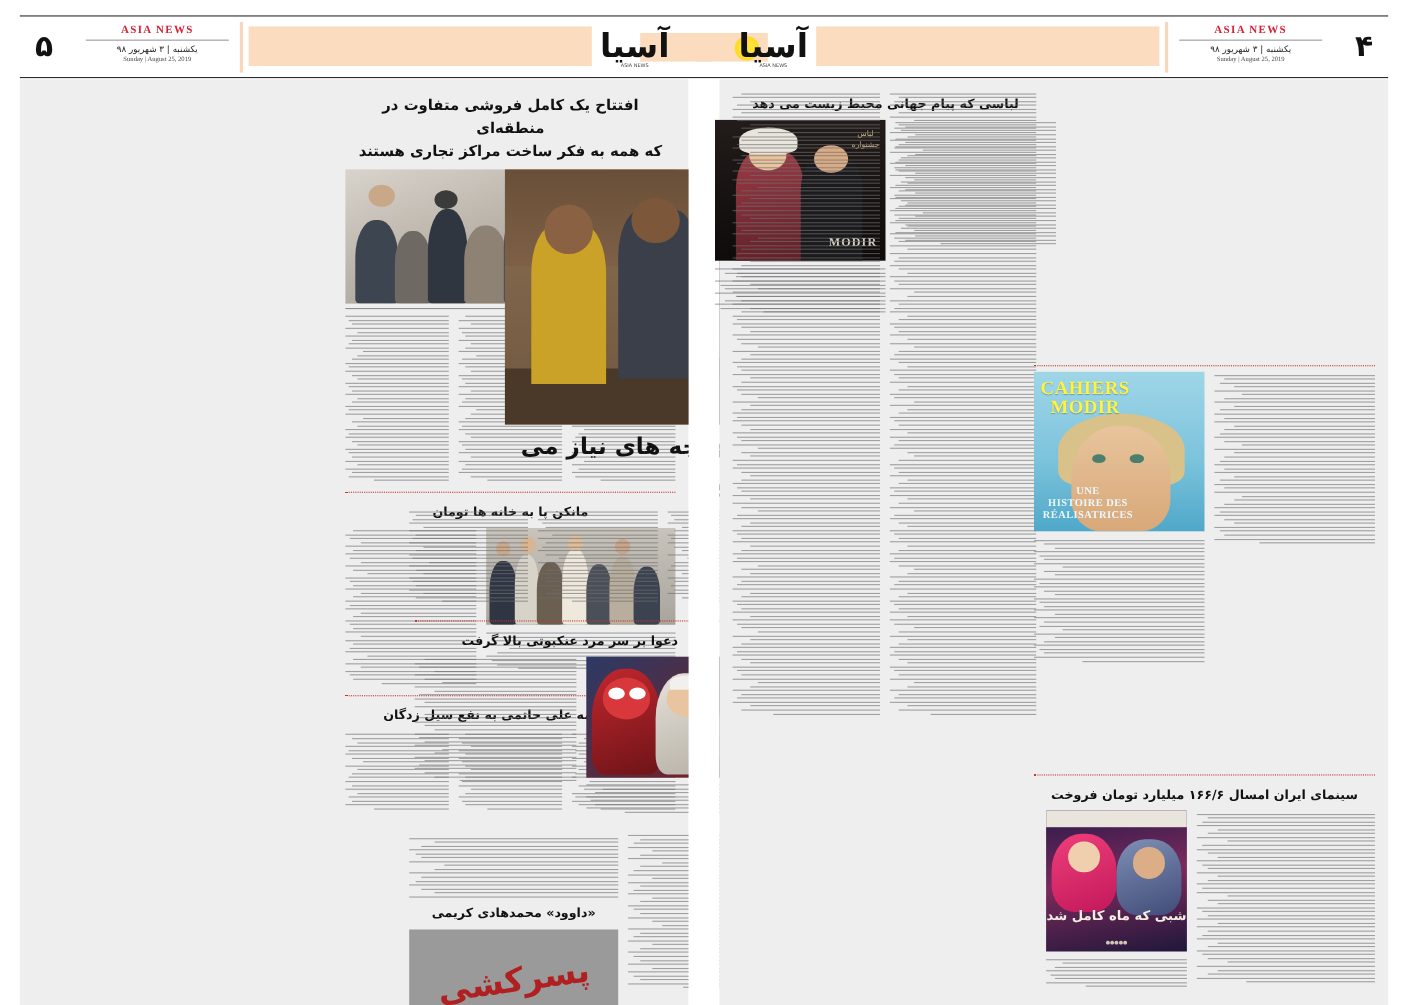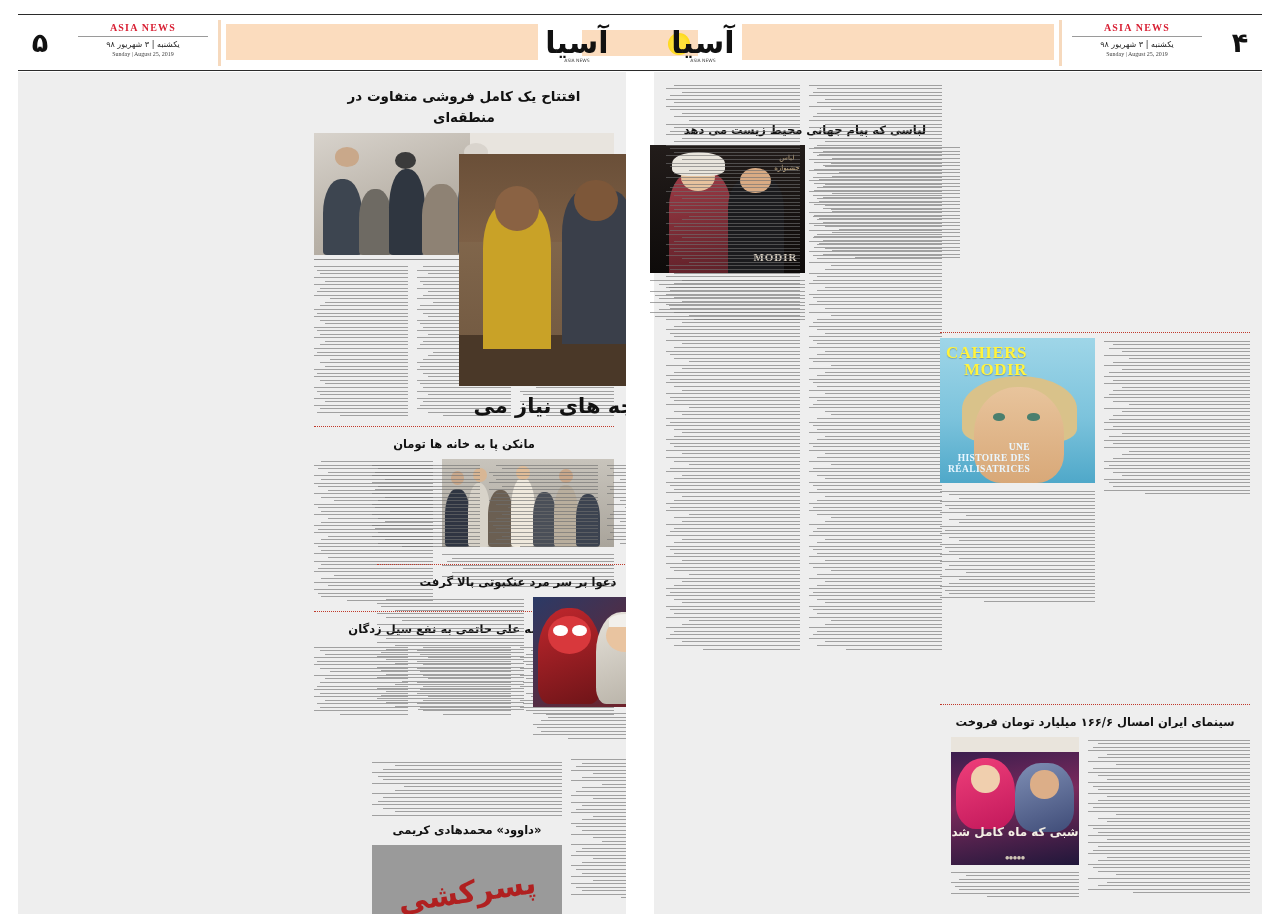--- a/index.html
+++ b/index.html
@@ -126,21 +126,21 @@
   .psar-cal{position:absolute;left:50%;top:50%;transform:translate(-50%,-50%) rotate(-8deg);
      color:#b02020;font-size:30px;font-weight:bold;}
 
   
   #rp-inner{position:absolute;inset:0;padding:10px 12px;box-sizing:border-box;}
   .photo-dress{height:128px;background:linear-gradient(180deg,#221c1a,#0e0b0a);position:relative;overflow:hidden;}
   .dress-txt{position:absolute;right:6px;top:8px;color:#c9b089;font-size:7px;line-height:10px;text-align:center;}
   .dress-mod{position:absolute;right:8px;bottom:10px;color:#d8cfc0;font-size:11px;font-weight:bold;
      font-family:"Liberation Serif",serif;letter-spacing:1px;}
 
-  .mag{height:145px;background:linear-gradient(180deg,#9fd6e8 0%,#7cc3dc 55%,#4fa8c9 100%);position:relative;overflow:hidden;}
+  .mag{height:145px;background:linear-gradient(180deg,#9fd6e8 0%,#7cc3dc 55%,#4fa8c9 100%);position:relative;overflow:hidden;text-align:center;}
   .mag-t1{position:absolute;left:6px;top:6px;color:#fff33f;font-size:17px;font-weight:bold;
      font-family:"Liberation Serif",serif;letter-spacing:.5px;line-height:17px;text-shadow:0 1px 1px rgba(0,0,0,.25);}
   .mag-t2{position:absolute;left:8px;bottom:8px;color:#eaf7ff;font-size:9.5px;font-weight:bold;
      font-family:"Liberation Serif",serif;line-height:11px;letter-spacing:.4px;}
   .mag-face{position:absolute;left:22%;top:34%;width:58%;height:66%;border-radius:48% 48% 30% 30%;
      background:linear-gradient(180deg,#e8c49c,#d8a878);}
   .mag-hair{position:absolute;left:14%;top:26%;width:74%;height:46%;border-radius:50% 50% 20% 20%;
      background:#d9c28a;}
 
   .poster{height:128px;background:linear-gradient(170deg,#2b1a4a 0%,#7a2a5c 48%,#20173a 100%);position:relative;overflow:hidden;padding-left:32px;}
@@ -194,20 +194,21 @@
       <div class="sub">ASIA NEWS</div>
     </div>
   </div>
 
   <div class="page left">
     <div id="lp-inner">
 
       <div class="block" style="width:300px;">
         <div class="hd mid">
           <div>افتتاح یک کامل فروشی متفاوت در منطقه‌ای</div>
+          <div>که همه به فکر ساخت مراکز تجاری هستند</div>
         </div>
         <div class="ph photo-book">
           <div class="wall"></div>
           <div class="sign"></div>
           <div class="sign-t">Book Ga</div>
           <div class="figgrp">
             <div class="fig" style="left:3%;width:13%;height:62%;background:#3d4550;"></div>
             <div class="fig" style="left:15%;width:11%;height:54%;background:#6e6a63;"></div>
             <div class="fig" style="left:25%;width:12%;height:70%;background:#2f3640;"></div>
             <div class="fig" style="left:36%;width:13%;height:58%;background:#8e8274;"></div>
@@ -967,21 +968,21 @@
       </div>
 
     </div>
   </div>
 
   <div class="gutter"></div>
 
   <div class="page right">
     <div id="rp-inner">
 
-      <div class="block" style="width:310px;margin-right:290px;margin-top:36px;">
+      <div class="block" style="width:310px;margin-right:290px;">
         <div class="hd sm">لباسی که پیام جهانی محیط زیست می دهد</div>
         <div class="cols">
           <div style="width:146px;" class="txt dense">
             <div class="ln s1"></div>
               <div class="ln s2"></div>
               <div class="ln s4"></div>
               <div class="ln s3"></div>
             <div class="ln s1"></div>
               <div class="ln s2"></div>
               <div class="ln s1"></div>

